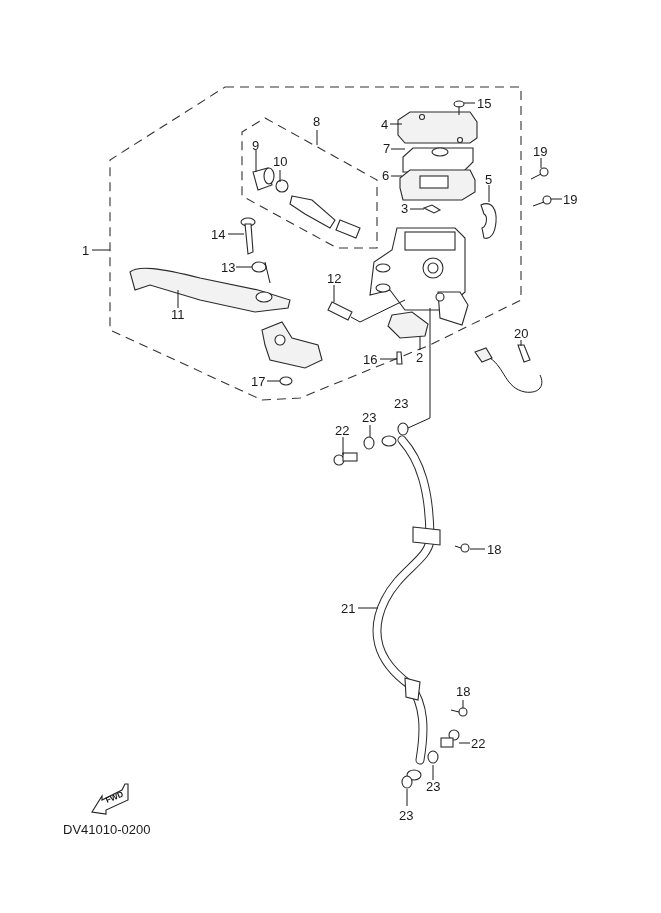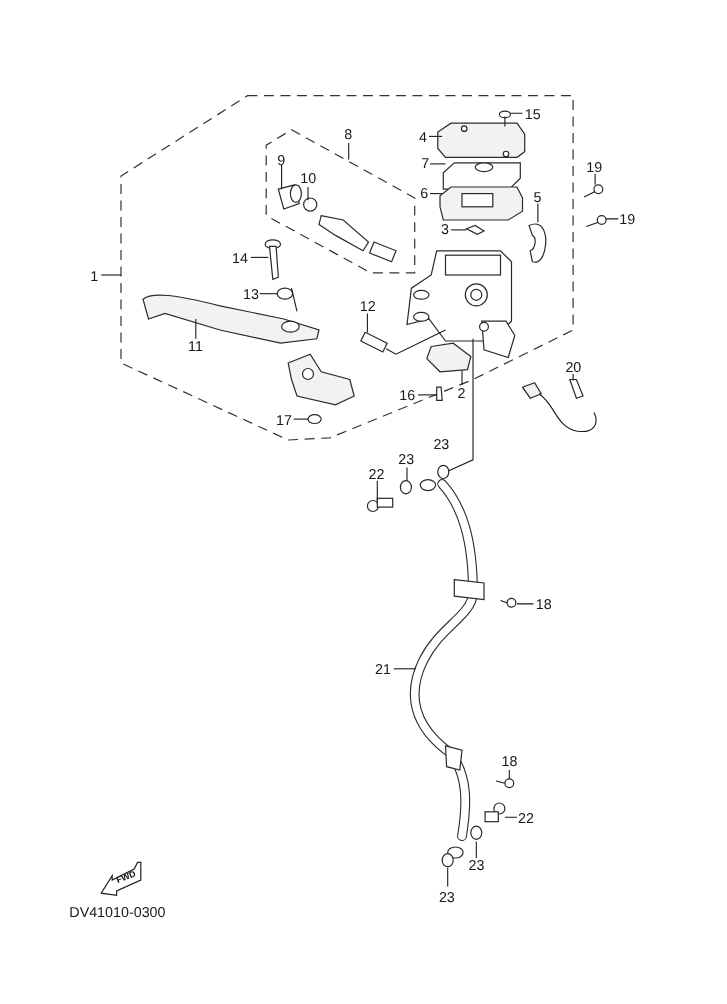--- a/index.html
+++ b/index.html
@@ -232,13 +232,13 @@
     <text class="lbl" x="426" y="791">23</text>
     <text class="lbl" x="399" y="820">23</text>
   </g>
 
   <g>
     <path d="M92,812 L102,796 L102,800 L122,790 L125,784 L128,784 L128,800 L106,810 L106,814 Z" fill="#ffffff" stroke="#222" stroke-width="1.1"></path>
     <text x="107" y="803" font-size="8" font-weight="bold" fill="#111" transform="rotate(-22 107 803)">FWD</text>
   </g>
 </svg>
 
-<div id="code">DV41010-0300</div>
+<div id="code">DV41010-0200</div>
 
 </body></html>

